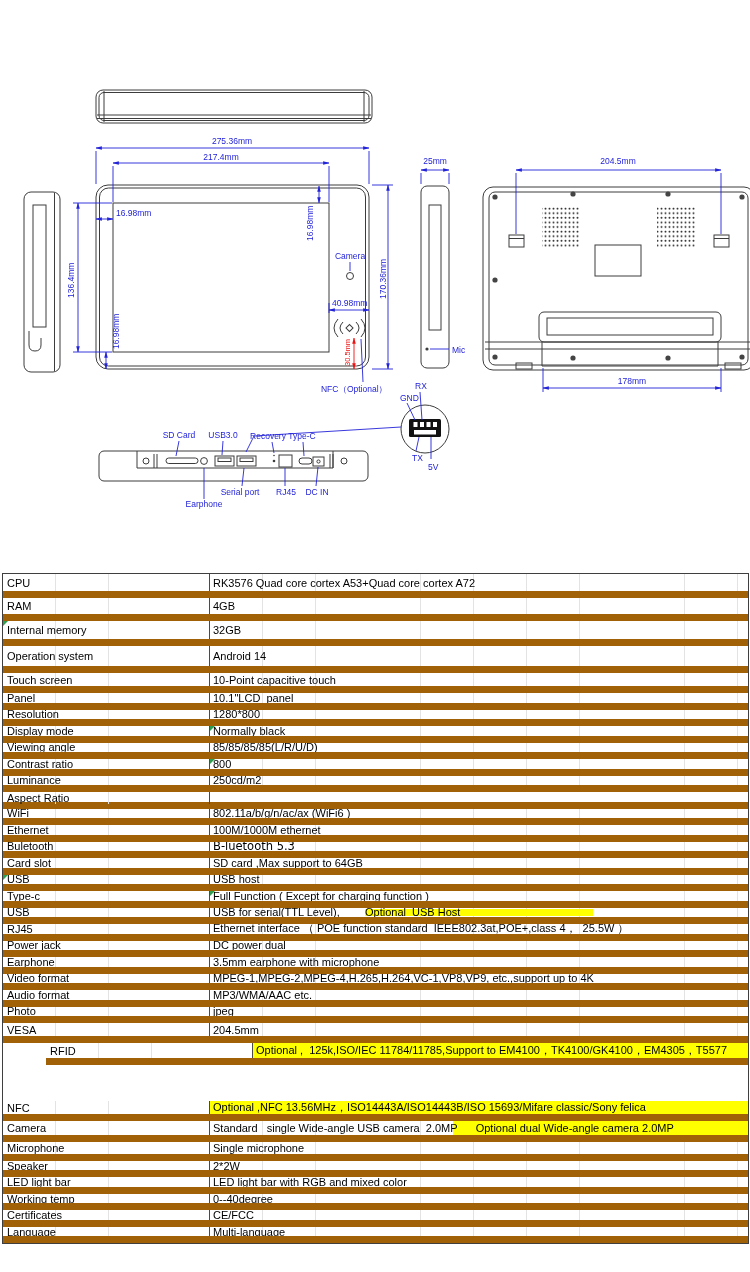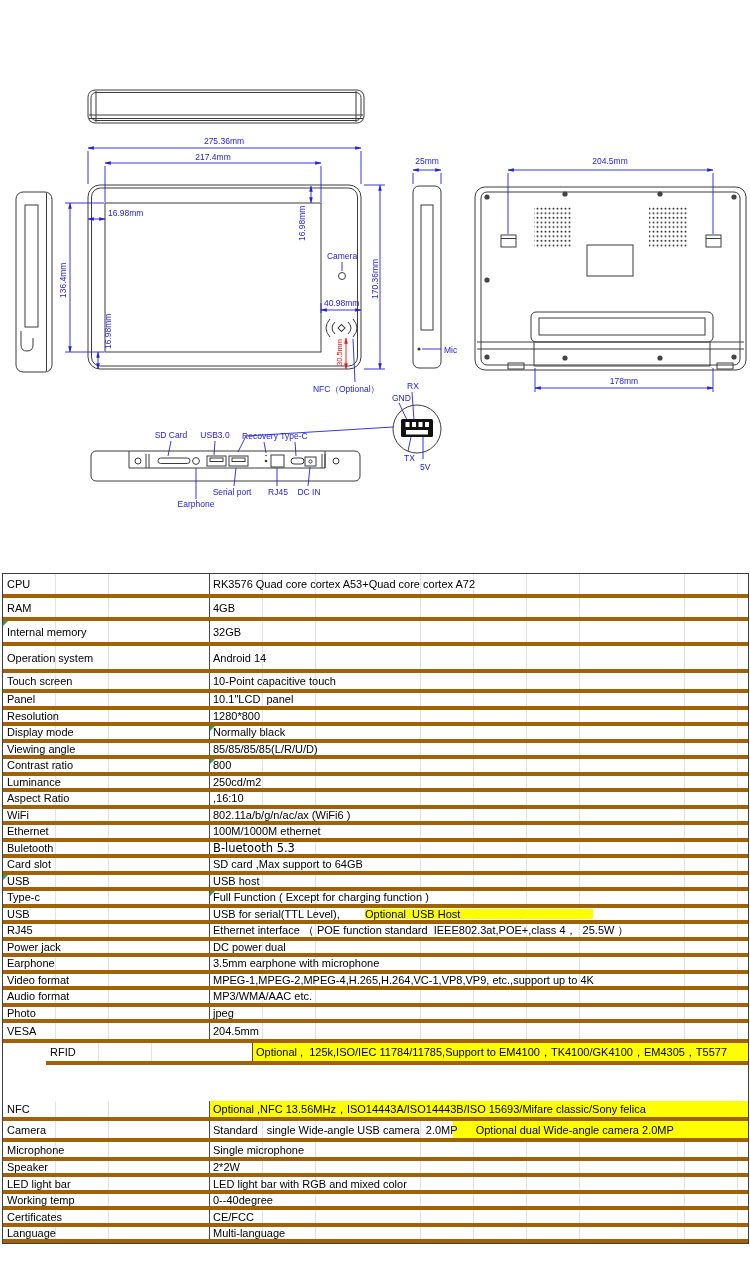--- a/index.html
+++ b/index.html
@@ -1,29 +1,29 @@
 <!DOCTYPE html>
 <html style="--dim: #2323d8; --red: #ee1111; --hl: #ffff00; --green: #2f9e4f;"><head>
 <meta charset="utf-8">
 <style>
   html,body{margin:0;padding:0;background:#fff}
   .canvas{position:relative;width:750px;height:1272px;background:#fff;overflow:hidden;
           font-family:"Liberation Sans",sans-serif}
   
-  .drawings{position:absolute;left:8px;top:0;width:702px;height:565px}
+  .drawings{position:absolute;left:16px;top:0;width:702px;height:565px}
   svg .d{stroke:#3c3c3c;fill:none;stroke-width:1}
   svg .b{stroke:var(--dim,#2323d8);fill:none;stroke-width:0.9}
   svg .r{stroke:var(--red,#ee1111);fill:none;stroke-width:0.9}
   svg text.lbl{fill:var(--dim,#2323d8);font:8.5px "Liberation Sans",sans-serif}
   svg text.redlbl{fill:var(--red,#ee1111);font:7.5px "Liberation Sans",sans-serif}
   
   .spec-table{position:absolute;left:2px;top:573px;width:745px;background:#fff;
               border:1px solid #3f3f3f;font:11px "Liberation Sans",sans-serif;color:#000;
               box-sizing:content-box}
-  .row{display:flex;border-bottom:4px solid #a16207;box-sizing:border-box}
+  .row{display:flex;border-bottom:7px solid #a16207;box-sizing:border-box}
   .cell{box-sizing:border-box;display:flex;align-items:center;overflow:hidden;
         white-space:pre;position:relative;
         background-image:repeating-linear-gradient(90deg,transparent 0,transparent 52px,#e3e3e3 52px,#e3e3e3 52.8px)}
   .cell.label{width:207px;border-right:1px solid #4a4a4a;padding-left:4px;flex:none}
   .cell.value{flex:1;padding-left:3px}
   .cell .txt{position:relative;z-index:1}
   .hl-full{background-color:var(--hl,#ffff00);background-image:none}
   .green::before{content:"";position:absolute;top:0;left:0;width:0;height:0;z-index:2;
                  border-top:5px solid var(--green,#2f9e4f);border-right:5px solid transparent}
   .tail{position:absolute;top:0;bottom:0;right:0;background:var(--hl,#ffff00);z-index:0}
@@ -272,21 +272,21 @@
         <div class="cell value"><span class="txt">85/85/85/85(L/R/U/D)</span></div>
       </div>
       <div class="row" style="height: 16.5px;">
         <div class="cell label"><span class="txt">Contrast ratio</span></div>
         <div class="cell value green"><span class="txt">800</span></div>
       </div>
       <div class="row" style="height: 16.5px;">
         <div class="cell label"><span class="txt">Luminance</span></div>
         <div class="cell value"><span class="txt">250cd/m2</span></div>
       </div>
-      <div class="row" style="height: 16.5px;">
+      <div class="row" style="height: 16.5px; flex-direction: column;">
         <div class="cell label"><span class="txt">Aspect Ratio</span></div>
         <div class="cell value"><span class="txt">,16:10</span></div>
       </div>
       <div class="row" style="height: 16.5px;">
         <div class="cell label"><span class="txt">WiFi</span></div>
         <div class="cell value"><span class="txt">802.11a/b/g/n/ac/ax (WiFi6 )</span></div>
       </div>
       <div class="row" style="height: 16.5px;">
         <div class="cell label"><span class="txt">Ethernet</span></div>
         <div class="cell value"><span class="txt">100M/1000M ethernet</span></div>

